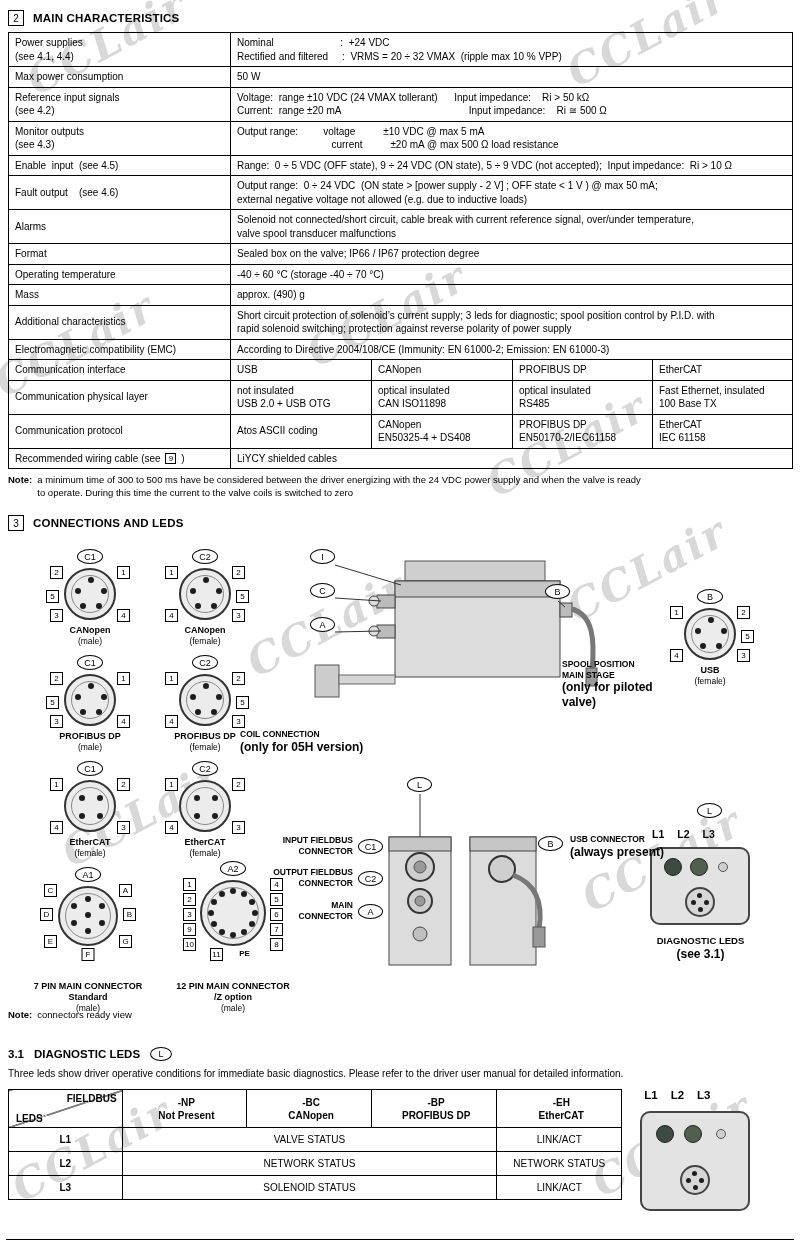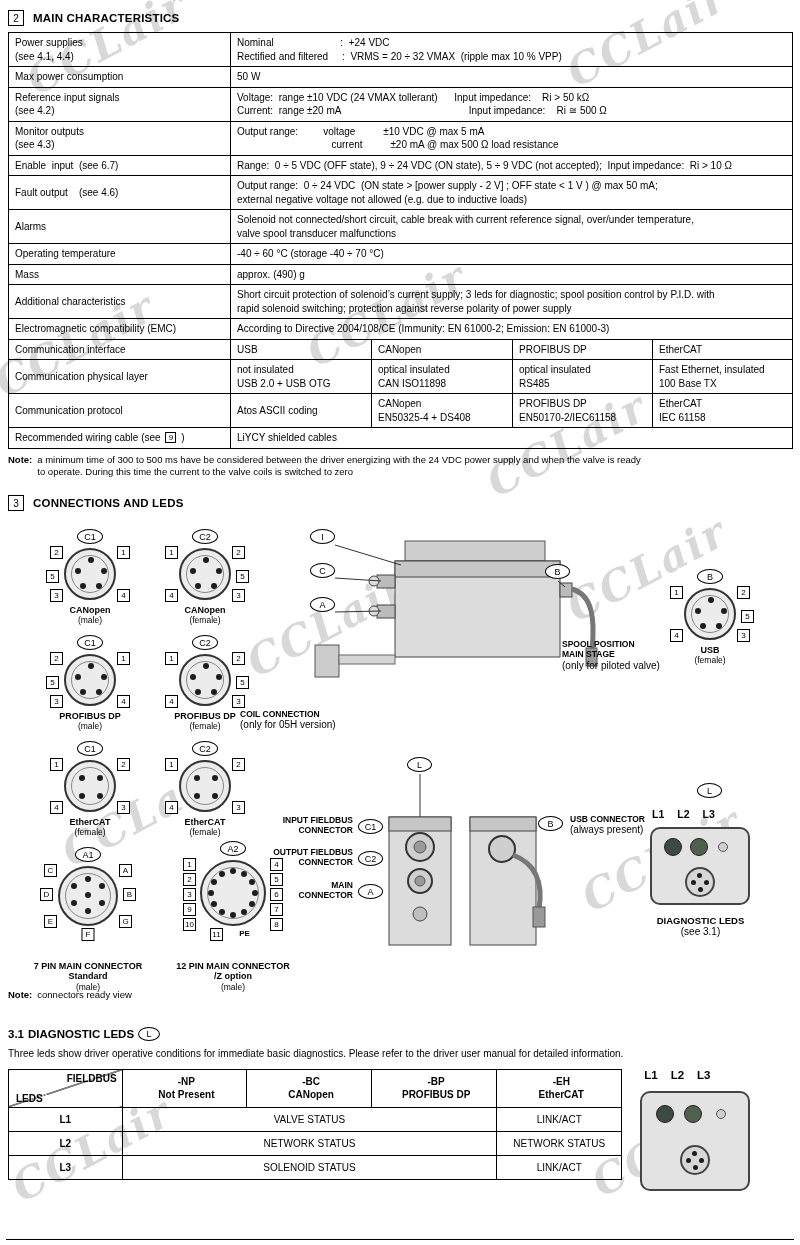--- a/index.html
+++ b/index.html
@@ -49,33 +49,33 @@
   .p-b{left:50%;transform:translateX(-50%);bottom:-17px}
   .pin.noborder{border:none;font-weight:bold;}
   .cname{font-weight:bold;font-size:9px;margin-top:5px;line-height:1.2;}
   .cgen{font-size:8.5px;line-height:1.2;}
   .conn-a .cname{margin-top:35px;}
   .conn-a .cname + .cname{margin-top:0;}
 
   .oval2{position:absolute;width:25px;height:15px;border:1px solid #000;border-radius:50%;background:#fff;
          font-size:9px;line-height:14px;text-align:center;z-index:3;}
   .dlabel{position:absolute;font-size:8.5px;font-weight:bold;line-height:1.25;z-index:2;}
-  .dlabel .norm{font-weight:normal;font-size:10px;display:block;}
+  .dlabel .norm{font-weight:bold;font-size:12px;display:block;}
   .dlabel.ra{text-align:right;}
   .dlabel .blk{display:block;}
 
   .lf-row{position:absolute;display:flex;gap:13px;font-weight:bold;font-size:10.5px;}
   .housing{position:absolute;width:100px;height:78px;border:2px solid #444;border-radius:10px;background:#e3e3e3;}
   .bigled{position:absolute;width:18px;height:18px;border-radius:50%;background:#3c4a42;border:1px solid #222;}
   .smled{position:absolute;width:10px;height:10px;border-radius:50%;background:#cfcfcf;border:1px solid #555;}
   .h-conn{position:absolute;width:30px;height:30px;border:2px solid #444;border-radius:50%;background:#d7d7d7;}
   .h-conn .d{width:5px;height:5px;}
 
   
-  .s31{display:flex;align-items:center;gap:4px;padding:10px 8px 5px;}
+  .s31{display:flex;align-items:center;gap:10px;padding:10px 8px 5px;}
   .s31-num,.s31-title{font-weight:bold;font-size:11.5px;}
   .inline-oval{display:inline-block;width:22px;height:14px;line-height:13px;border:1px solid #000;
                border-radius:50%;font-size:9px;font-weight:normal;text-align:center;}
   .intro{padding:2px 8px 10px;font-size:10px;}
 
   .leds-row{display:flex;align-items:flex-start;padding:0 8px;gap:14px;}
   table.lt{border-collapse:collapse;table-layout:fixed;}
   .lt td{border:1px solid #000;font-size:10px;text-align:center;padding:0 4px;}
   .lt .hd{height:38px;padding-left:8px;}
   .lt .code,.lt .hname{font-weight:bold;line-height:13px;}
@@ -155,21 +155,21 @@
               <div class="pre">Monitor outputs</div>
               <div class="pre">(see 4.3)</div>
             </td>
         <td colspan="4">
               <div class="pre">Output range:         voltage          ±10 VDC @ max 5 mA</div>
               <div class="pre">                                  current          ±20 mA @ max 500 Ω load resistance</div>
             </td>
       </tr>
       <tr>
         <td>
-              <div class="pre">Enable  input  (see 6.7)</div>
+              <div class="pre">Enable  input  (see 4.5)</div>
             </td>
         <td colspan="4">
               <div class="pre">Range:  0 ÷ 5 VDC (OFF state), 9 ÷ 24 VDC (ON state), 5 ÷ 9 VDC (not accepted);  Input impedance:  Ri &gt; 10 Ω</div>
             </td>
       </tr>
       <tr>
         <td>
               <div class="pre">Fault output    (see 4.6)</div>
             </td>
         <td colspan="4">
@@ -177,20 +177,28 @@
               <div class="pre">external negative voltage not allowed (e.g. due to inductive loads)</div>
             </td>
       </tr>
       <tr>
         <td>
               <div class="pre">Alarms</div>
             </td>
         <td colspan="4">
               <div class="pre">Solenoid not connected/short circuit, cable break with current reference signal, over/under temperature,</div>
               <div class="pre">valve spool transducer malfunctions</div>
+            </td>
+      </tr>
+      <tr>
+        <td>
+              <div class="pre">Format</div>
+            </td>
+        <td colspan="4">
+              <div class="pre">Sealed box on the valve; IP66 / IP67 protection degree</div>
             </td>
       </tr>
       <tr>
         <td>
               <div class="pre">Operating temperature</div>
             </td>
         <td colspan="4">
               <div class="pre">-40 ÷ 60 °C (storage -40 ÷ 70 °C)</div>
             </td>
       </tr>

